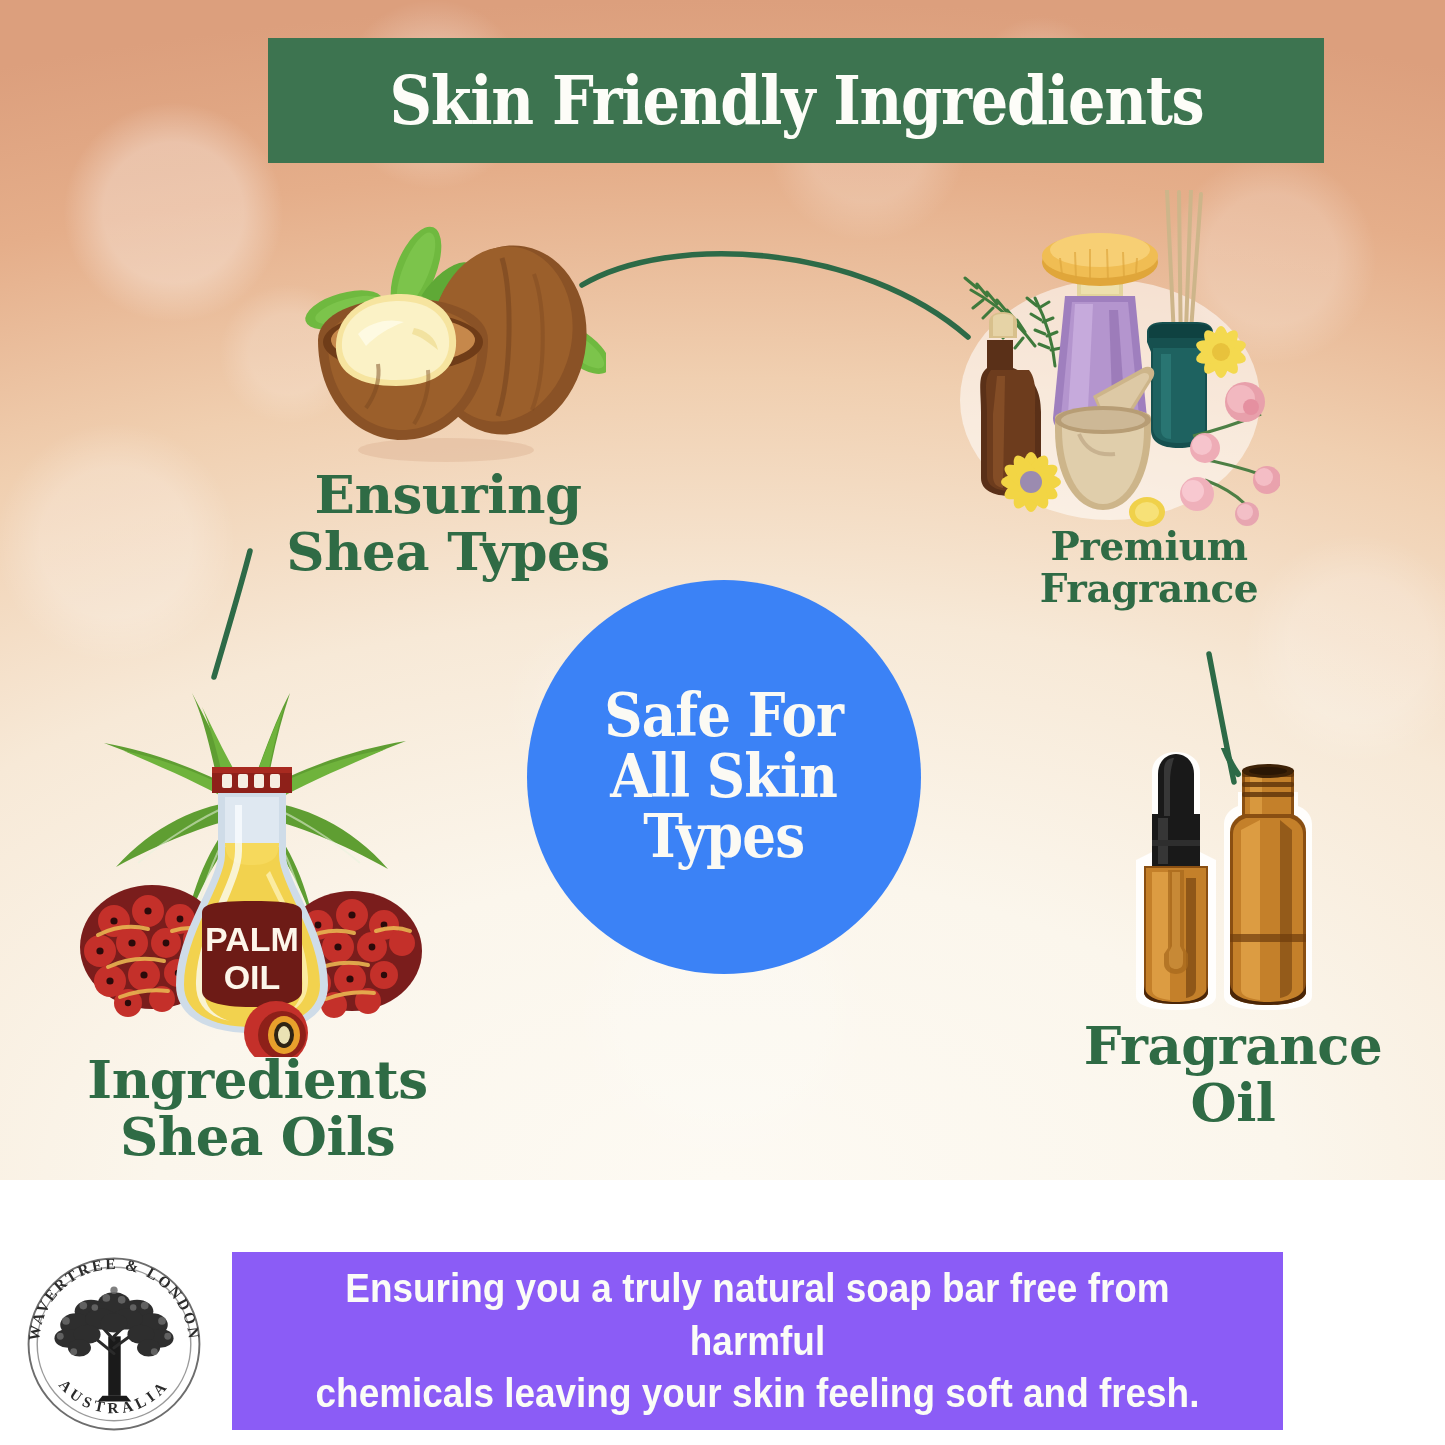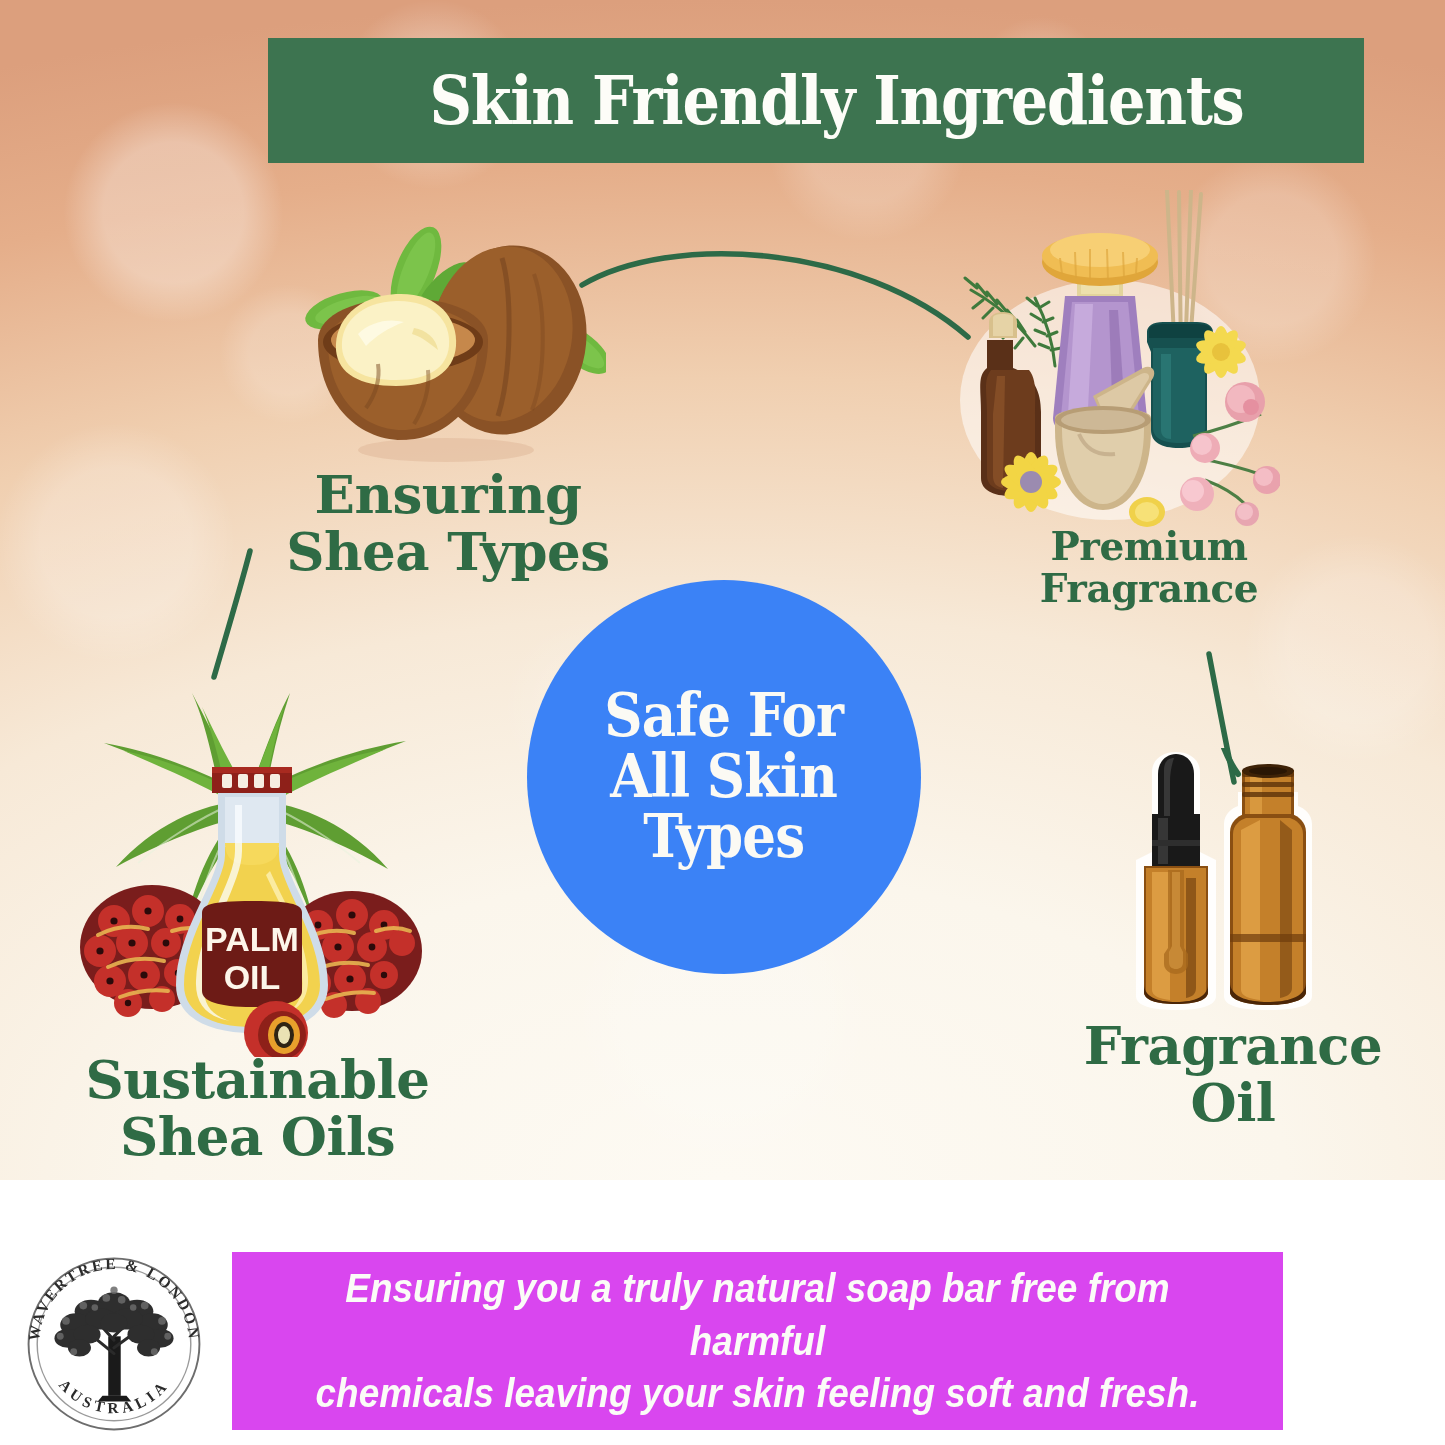--- a/index.html
+++ b/index.html
@@ -32,21 +32,21 @@
       radial-gradient(circle at 20% 30%, rgba(255,255,255,.18) 0 40px, transparent 70px),
       radial-gradient(circle at 72% 7%,  rgba(255,255,255,.15) 0 38px, transparent 66px),
       radial-gradient(circle at 41% 60%, rgba(255,255,255,.10) 0 50px, transparent 90px);
     pointer-events:none;
   }
 
   
   .title-bar{
     position:absolute; left:268px; top:38px; width:1056px; height:125px;
     background:#3d7450;
-    display:flex; align-items:center; justify-content:center;padding-left:40px;
+    display:flex; align-items:center; justify-content:center;
   }
   .title-text{
     color:#fdfdf8; font-size:67px; font-weight:700;
     font-family:"DejaVu Serif", serif;
     letter-spacing:-1.5px; transform:scaleX(.88); transform-origin:center;
     white-space:nowrap; line-height:1;
   }
 
   
   .center-circle{
@@ -81,22 +81,22 @@
   
   .illo{ position:absolute; }
   #illo-shea      { left:296px;  top:222px; width:310px;  height:252px; }
   #illo-fragrance { left:935px;  top:190px; width:345px;  height:340px; }
   #illo-palm      { left:80px;   top:685px; width:342px;  height:372px; }
   #illo-essential { left:1128px; top:748px; width:215px;  height:265px; }
 
   
   .footer-bar{
     position:absolute; left:232px; top:1252px; width:1051px; height:178px;
-    background:#d946ef;
-    display:flex; align-items:center; justify-content:center;font-style:italic;
+    background:#8b5cf6;
+    display:flex; align-items:center; justify-content:center;
   }
   .footer-text{
     color:#fbfcf7; font-size:41px; font-weight:700; line-height:1.28;
     font-family:"Liberation Sans", sans-serif;
     text-align:center; transform:scaleX(.9); width:1230px;
   }
   .logo{
     position:absolute; left:18px; top:1248px; width:192px; height:192px;
   }
 </style>
@@ -438,21 +438,21 @@
 
   <div class="ing-label" id="label-shea">
     <div>Ensuring</div>
     <div>Shea Types</div>
   </div>
   <div class="ing-label" id="label-fragrance">
     <div>Premium</div>
     <div>Fragrance</div>
   </div>
   <div class="ing-label" id="label-palm">
-    <div>Sustainable</div>
+    <div>Ingredients</div>
     <div>Shea Oils</div>
   </div>
   <div class="ing-label" id="label-essential">
     <div>Fragrance Oil</div>
   </div>
 
   <div class="center-circle">
     <div class="center-text">
       <div>Safe For</div>
       <div>All Skin</div>

